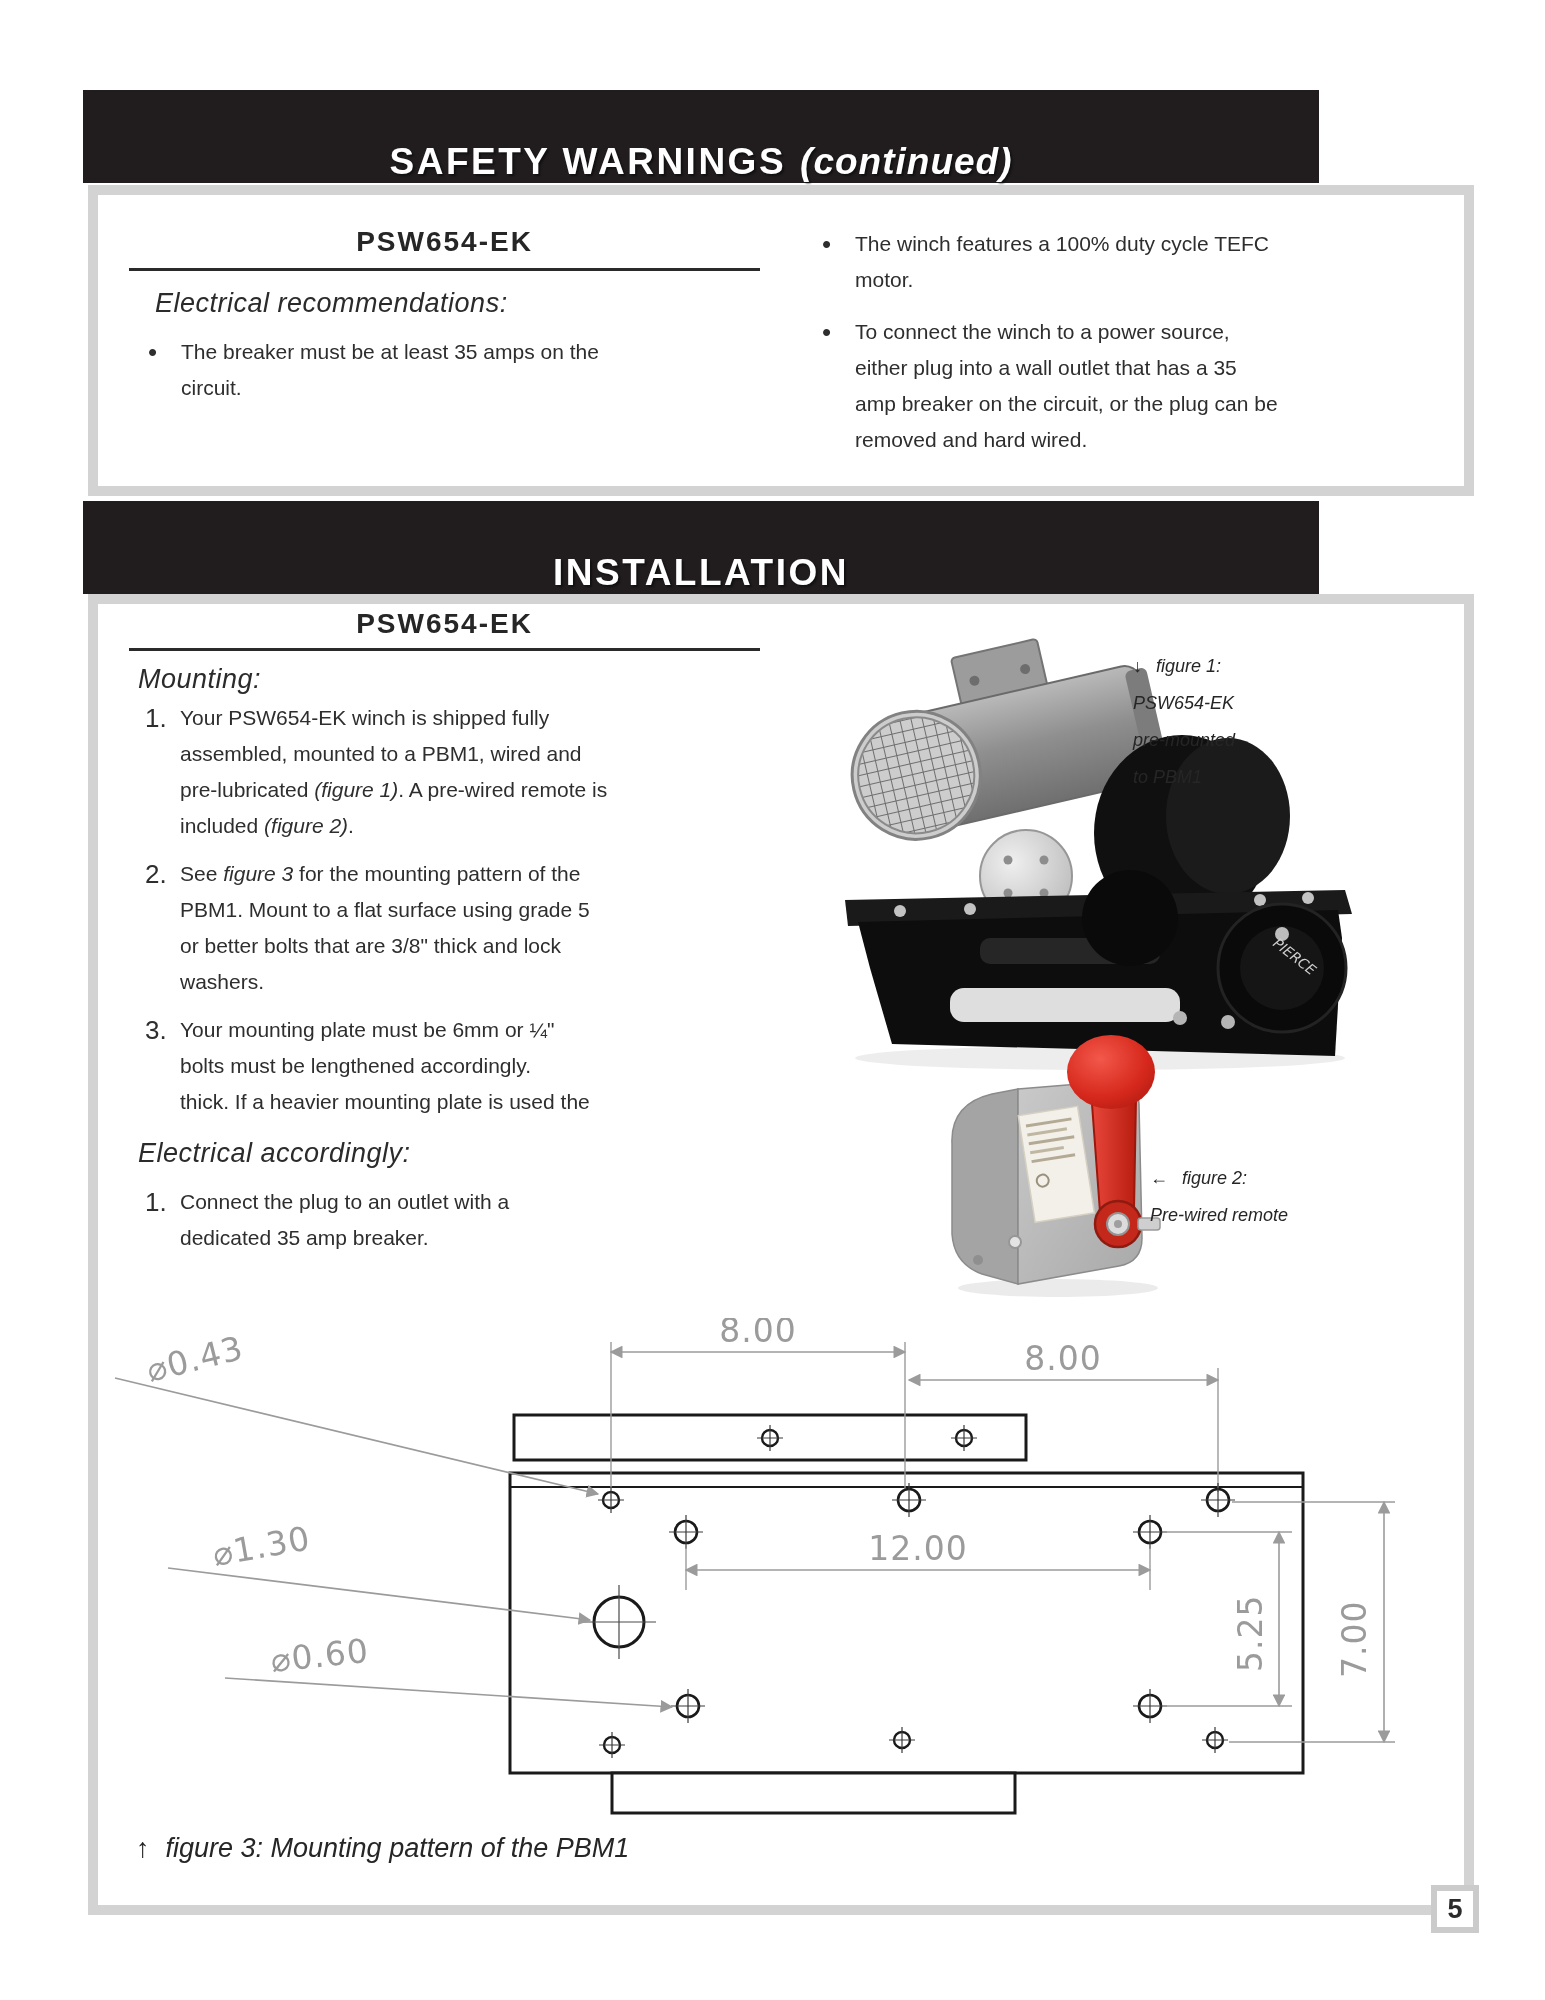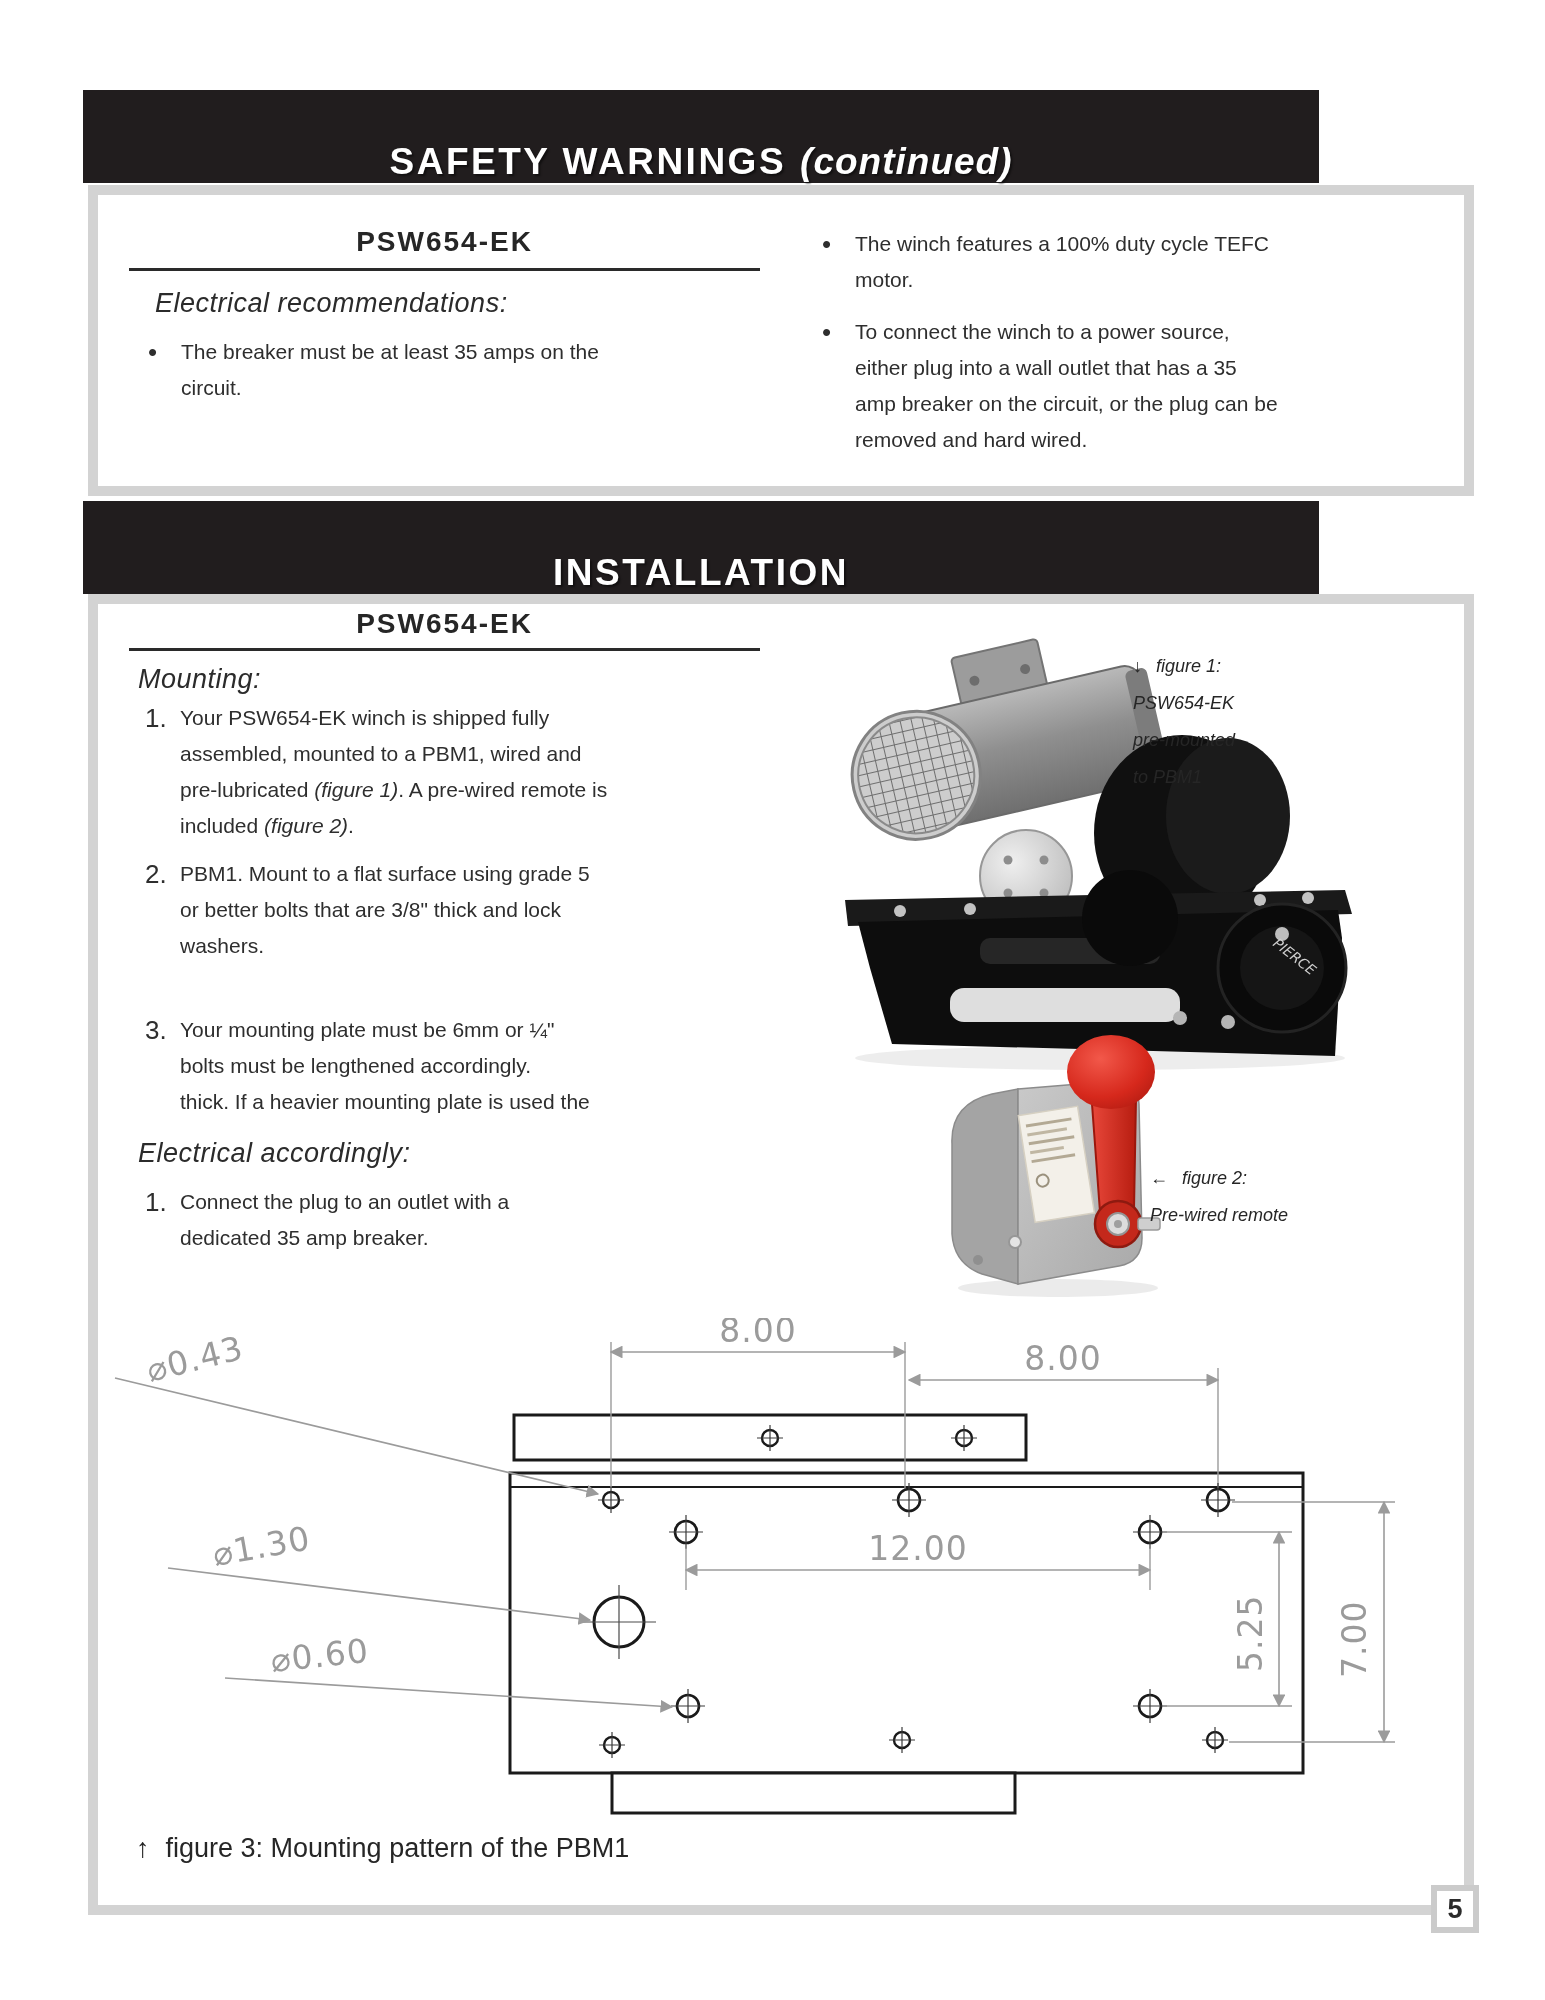--- a/index.html
+++ b/index.html
@@ -20,21 +20,21 @@
   .b-item{position:absolute;}
   .b-item .dot{position:absolute;left:0;top:0;font-size:26px;line-height:36px;}
   .b-item .bt{margin-left:33px;}
   .n-item{position:absolute;}
   .n-item .num{position:absolute;left:0;top:0;font-size:26px;line-height:36px;}
   .n-item .bt{margin-left:35px;}
   .figcap{position:absolute;font-style:italic;font-size:18px;color:#262626;line-height:37px;}
   .figcap .arrow{font-style:normal;font-weight:bold;margin-right:14px;}
   #fig3cap{position:absolute;font-size:27px;color:#262626;}
   #fig3cap .arrow{font-weight:bold;margin-right:16px;}
-  #fig3cap .cap{}
+  #fig3cap .cap{font-style:italic;}
   #pagenum{position:absolute;left:1431px;top:1885px;width:36px;height:36px;background:#fff;
            border:6px solid #cbcbcb;display:flex;align-items:center;justify-content:center;
            font-size:27px;font-weight:bold;color:#2b2b2b;}
   svg{position:absolute;}
   svg text{font-family:"DejaVu Sans","Liberation Sans",sans-serif;}
   .dimtxt{font-size:33px;fill:#9b9b9b;letter-spacing:1px;}
 </style>
 </head>
 <body>
 
@@ -88,20 +88,21 @@
     <div class="bt">
         <div class="tl"><span>Your PSW654-EK winch is shipped fully</span></div>
         <div class="tl"><span>assembled, mounted to a PBM1, wired and</span></div>
         <div class="tl"><span>pre-lubricated </span><span class="it">(figure 1)</span><span>. A pre-wired remote is</span></div>
         <div class="tl"><span>included </span><span class="it">(figure 2)</span><span>.</span></div>
       </div>
   </div>
   <div class="n-item" style="left:145px;top:856px;width:610px;">
     <span class="num">2.</span>
     <div class="bt">
+        <div class="tl"><span>See </span><span class="it">figure 3</span><span> for the mounting pattern of the</span></div>
         <div class="tl"><span>PBM1. Mount to a flat surface using grade 5</span></div>
         <div class="tl"><span>or better bolts that are 3/8" thick and lock</span></div>
         <div class="tl"><span>washers.</span></div>
       </div>
   </div>
   <div class="n-item" style="left:145px;top:1012px;width:610px;">
     <span class="num">3.</span>
     <div class="bt">
         <div class="tl"><span>Your mounting plate must be 6mm or ¼"</span></div>
         <div class="tl"><span>bolts must be lengthened accordingly.</span></div>

